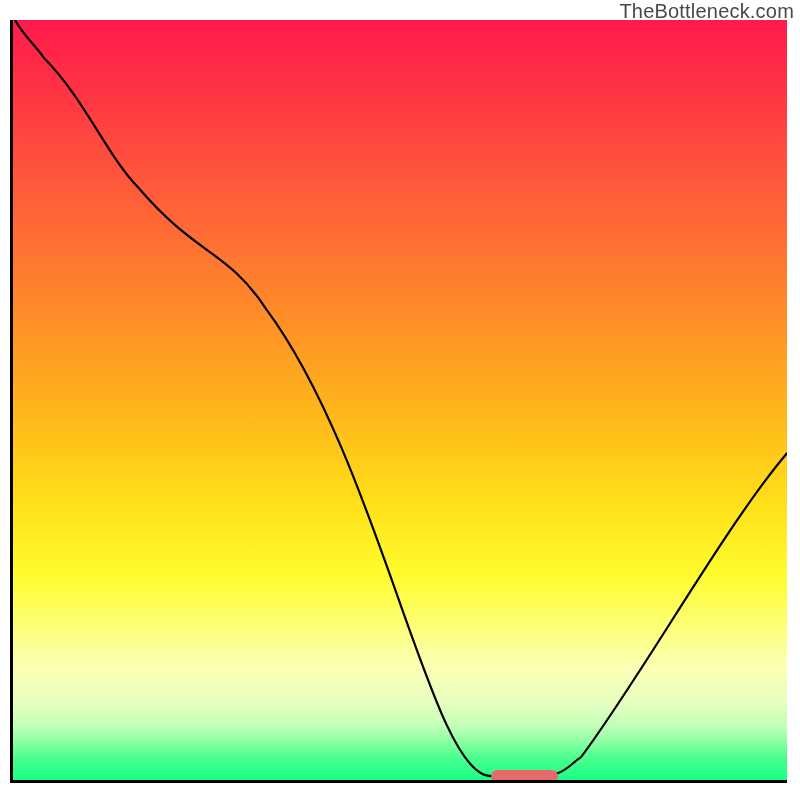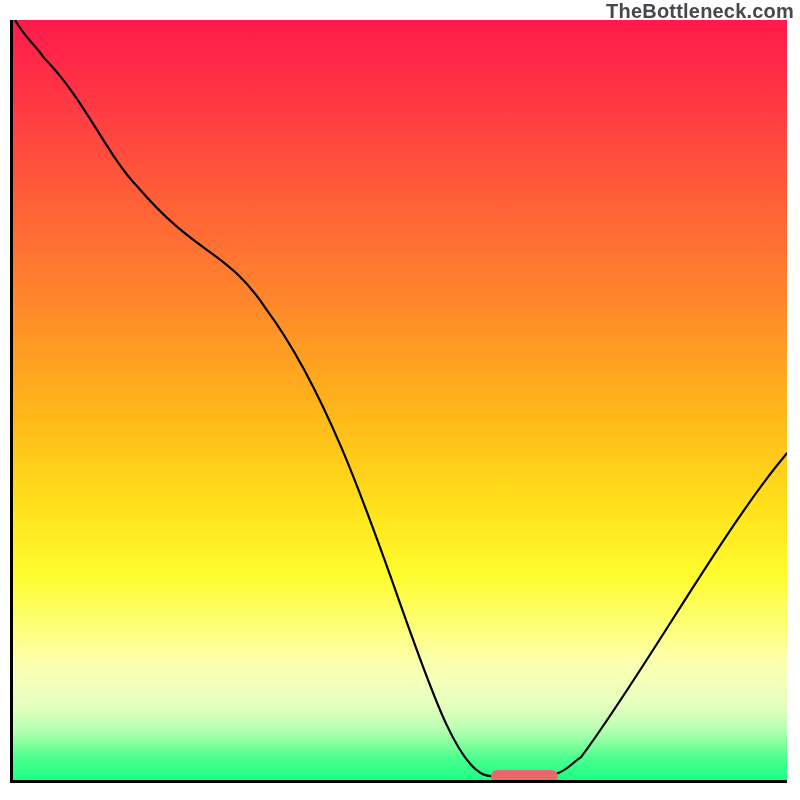--- a/index.html
+++ b/index.html
@@ -80,21 +80,21 @@
     position: absolute;
     height: 12px;
     border-radius: 6px;
     background: #e66a6a;
   }
   .watermark {
     position: absolute;
     right: 6px;
     top: 0px;
     font-size: 20px;
-    font-weight: 700;
+    font-weight: 400;
     color: #46484c;
     letter-spacing: 0.2px;
   }
 </style>
 </head>
 <body>
 
 <div class="stage">
 
   <div class="watermark">TheBottleneck.com</div>

